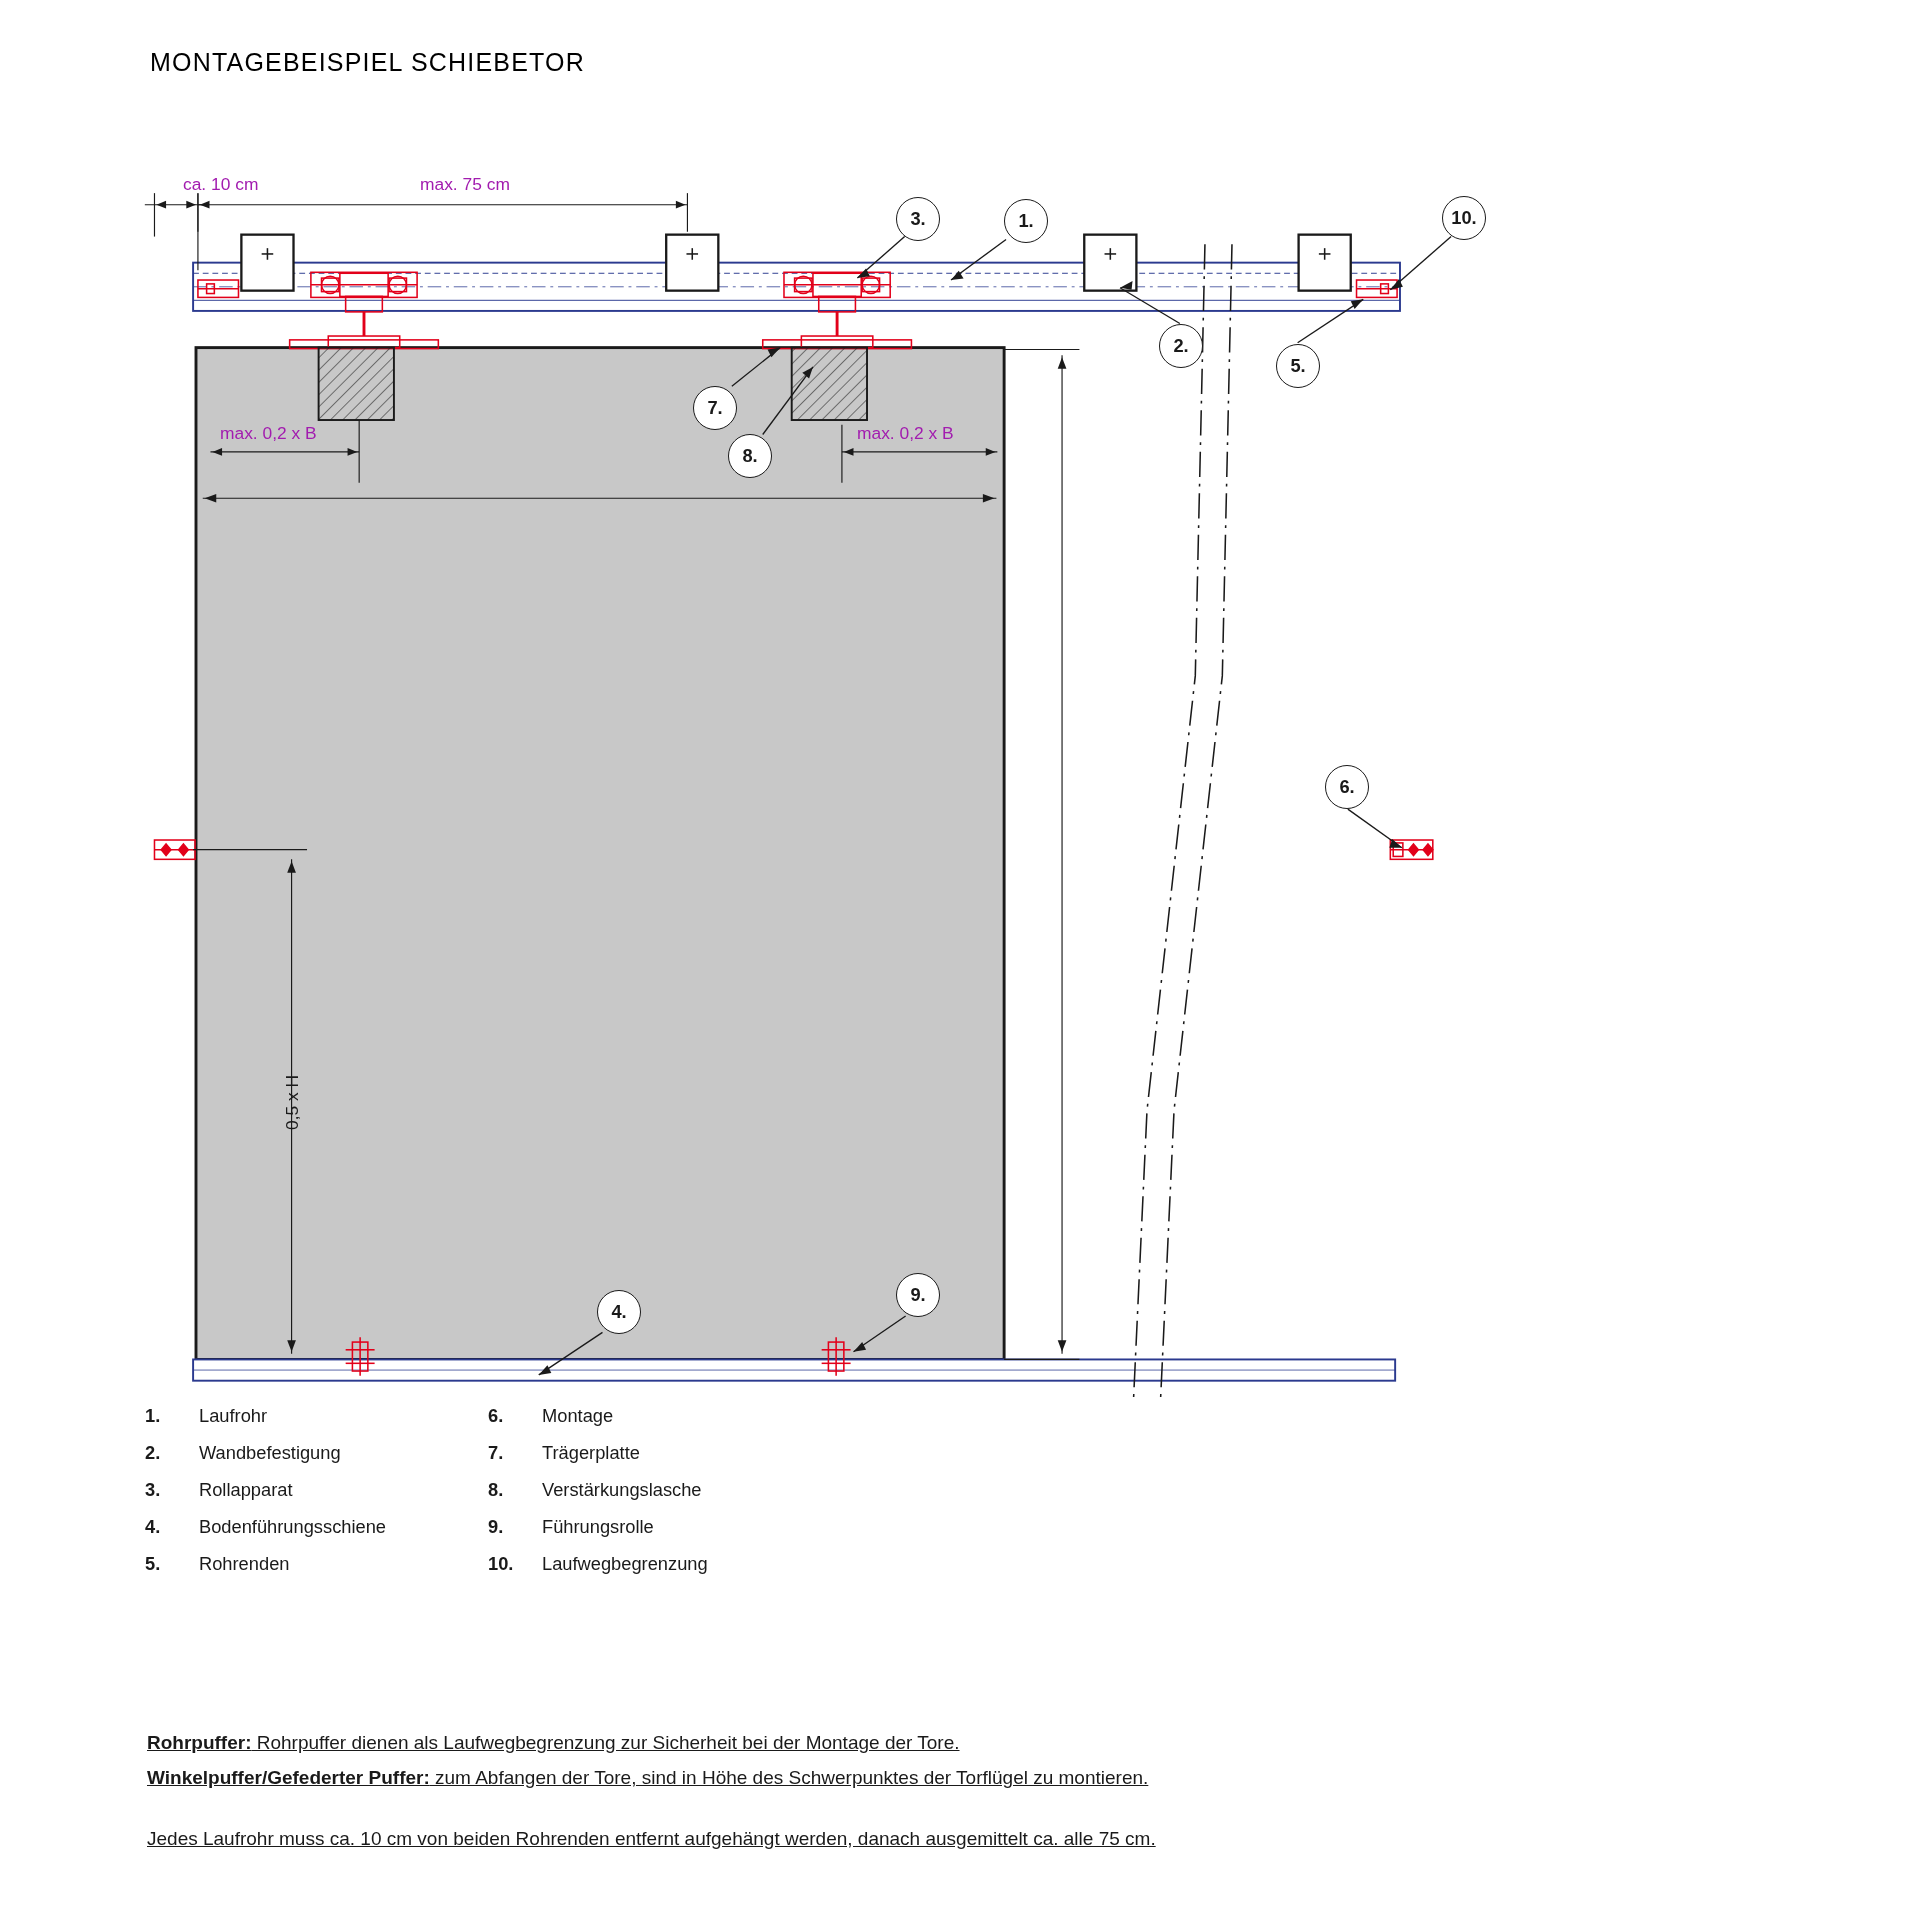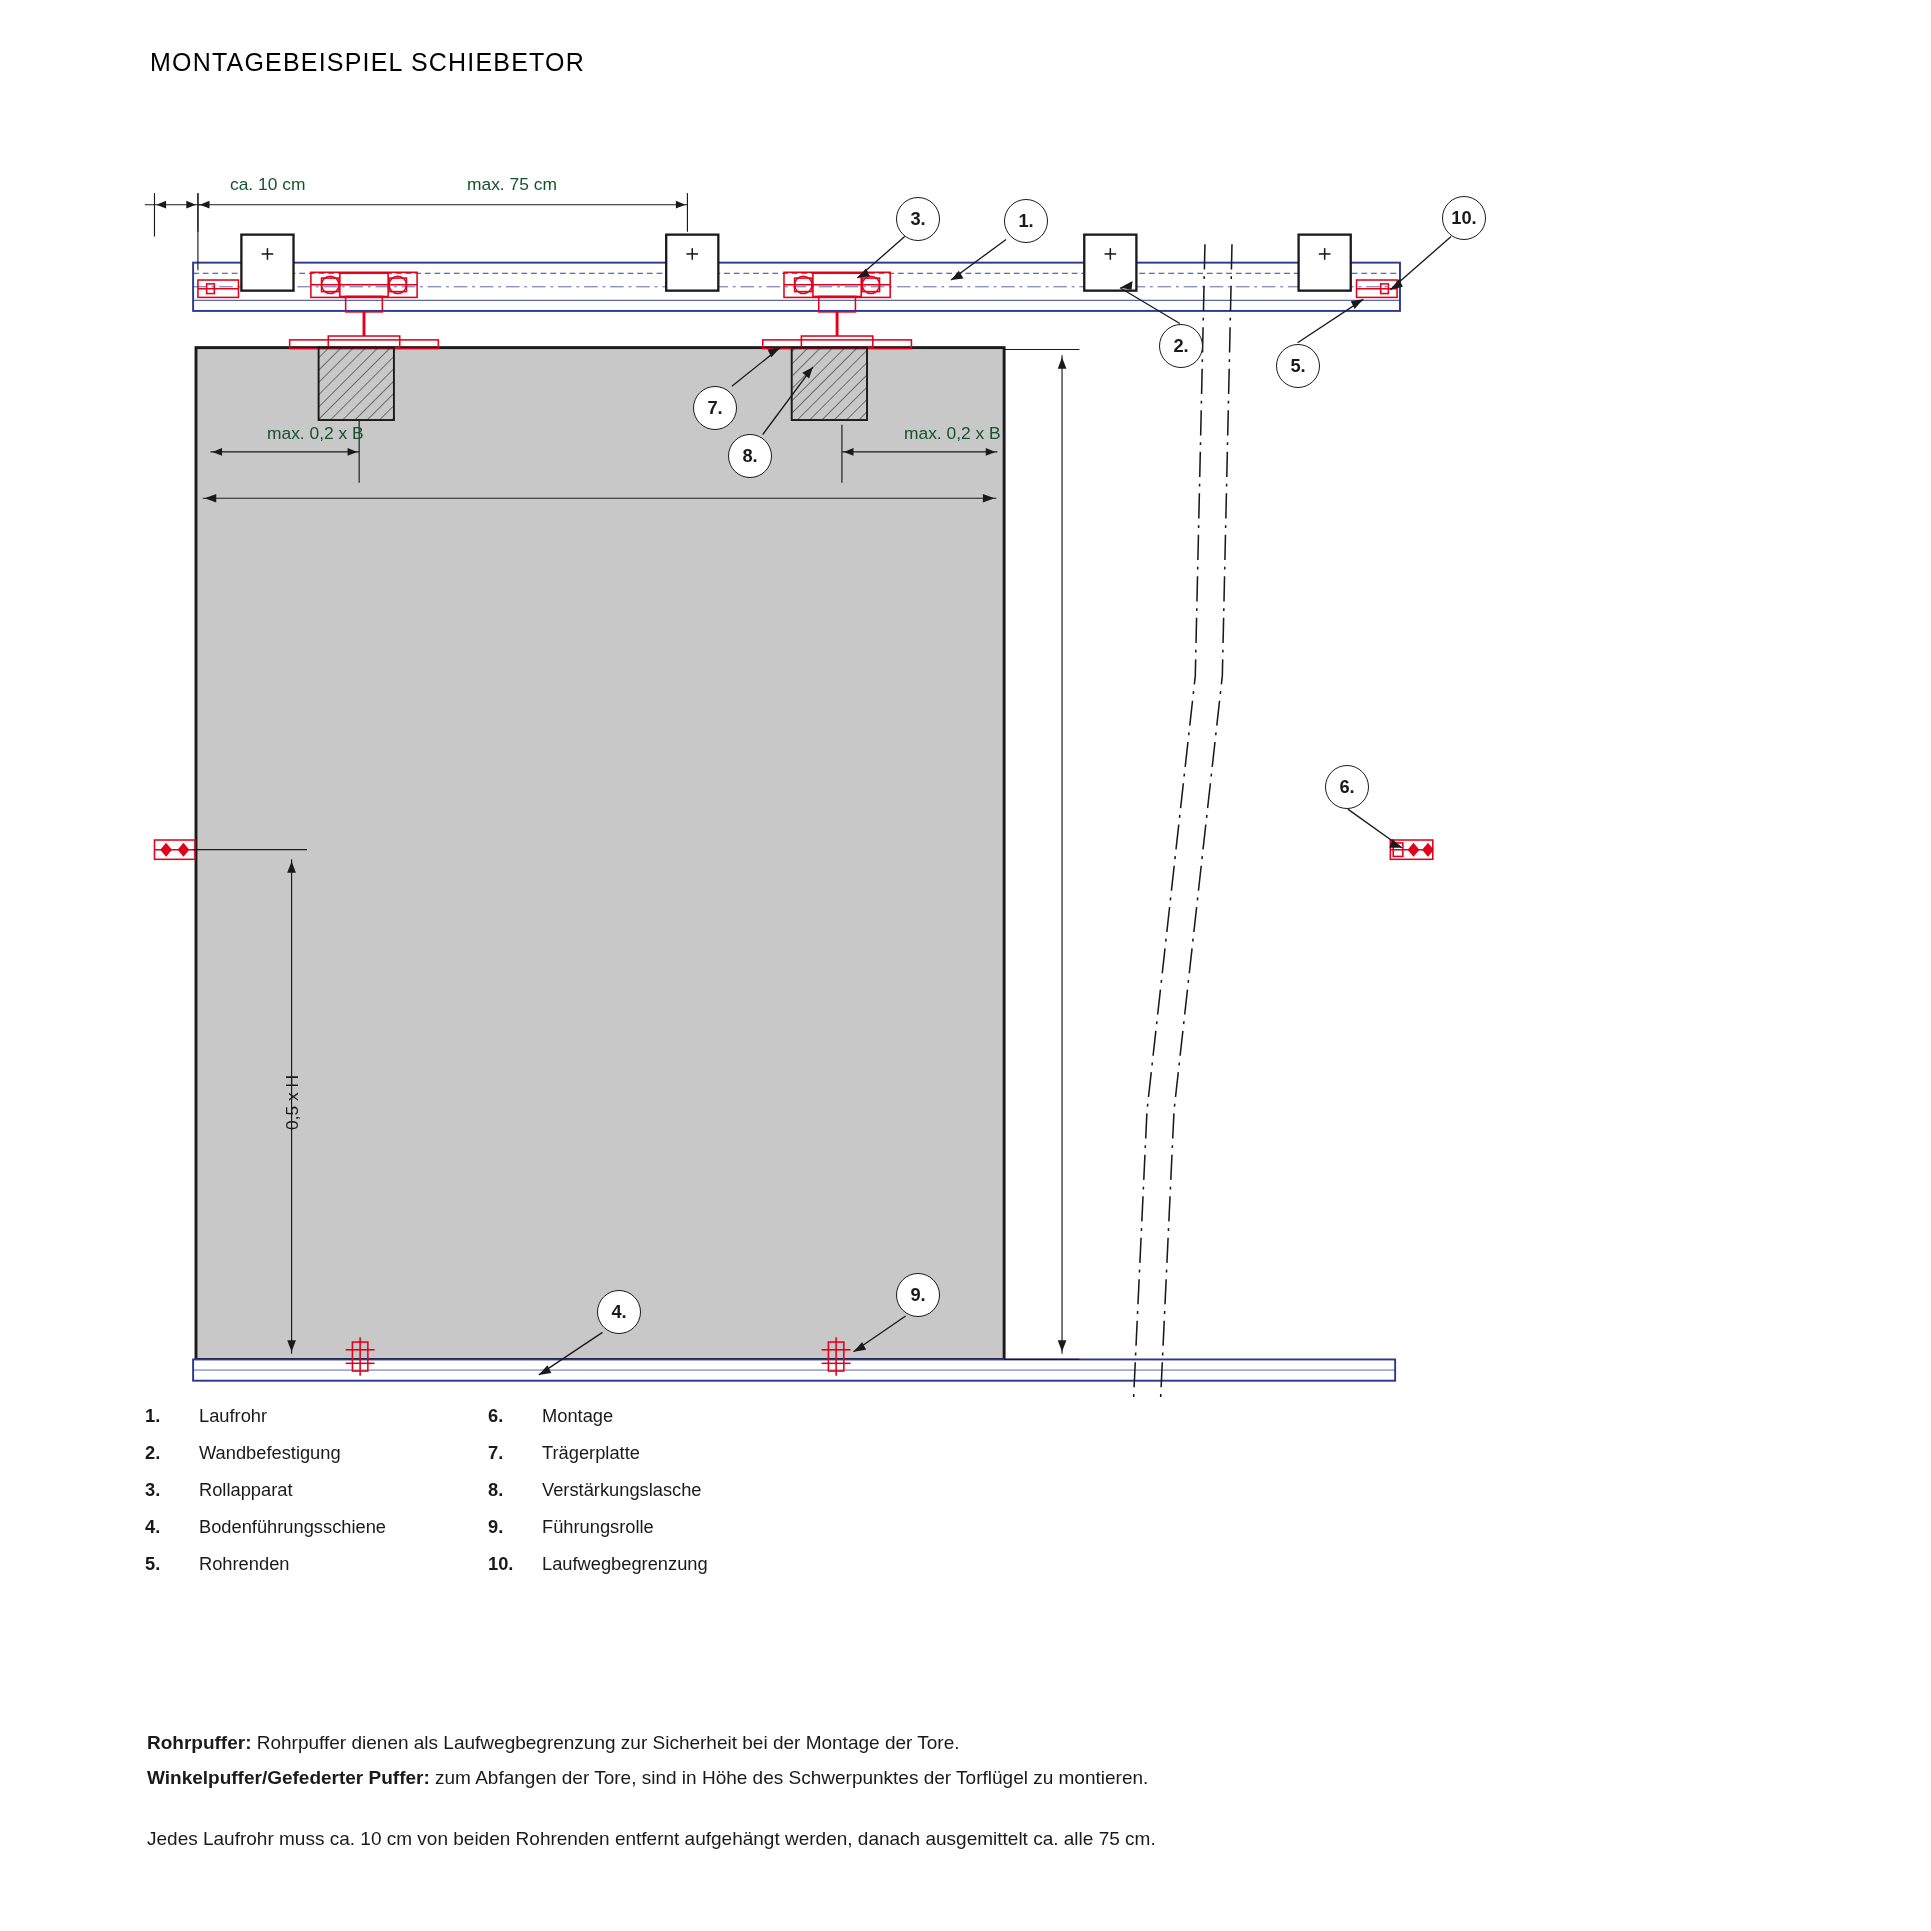--- a/index.html
+++ b/index.html
@@ -63,30 +63,29 @@
   .legend-label { white-space: nowrap; margin-left: 13px; }
 
   .notes {
     position: absolute;
     left: 147px;
     top: 1733px;
     font-size: 19px;
     line-height: 1.0;
     color: #1a1a1a;
   }
-  .note-line { margin-bottom: 16.4px; white-space: nowrap; }
+  .note-line { margin-bottom: 16.4px; white-space: nowrap; text-decoration: underline; }
   .note-line b { font-weight: bold; }
   .note-gap { height: 25px; }
 
   .dimlabel {
     position: absolute;
     font-size: 17.4px;
-    color: #14532d;
+    color: #a21caf;
     white-space: nowrap;
-    margin-left: 47px;
   }
   .callout {
     position: absolute;
     width: 44px;
     height: 44px;
     border: 1.5px solid #1a1a1a;
     border-radius: 50%;
     background: #ffffff;
     font-size: 18.3px;
     font-weight: bold;

